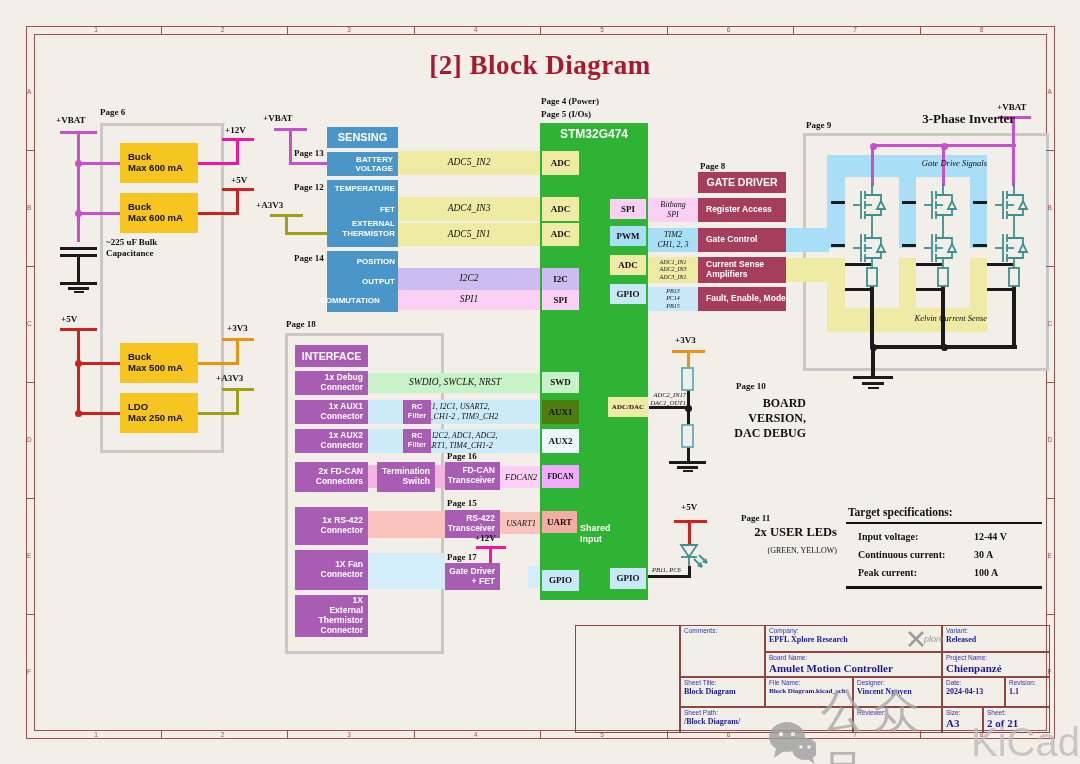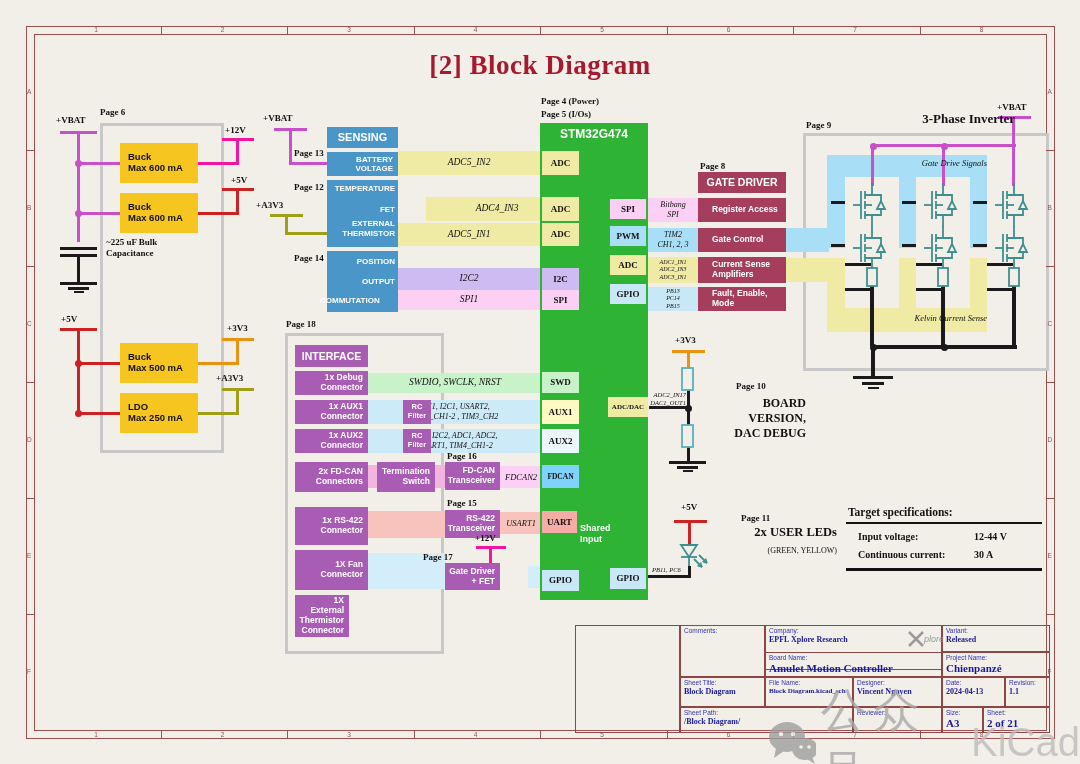--- a/index.html
+++ b/index.html
@@ -13,21 +13,21 @@
          font-size:27px;color:#A6192E;letter-spacing:.5px}
   .gbox{position:absolute;border:3px solid #C8C8C8}
   .wire{position:absolute}
   .dot{position:absolute;width:7px;height:7px;border-radius:50%}
   .band{position:absolute;display:flex;align-items:center;justify-content:center;text-align:center;
         font-style:italic;color:#111;white-space:pre-line;line-height:1.2}
   .box{position:absolute;display:flex;align-items:center;justify-content:center;text-align:center;
        font-family:"Liberation Sans","DejaVu Sans",sans-serif;font-weight:bold;color:#fff;
        white-space:pre-line;line-height:1.15;box-sizing:border-box}
   .box.r{justify-content:flex-end;text-align:right;padding-right:5px}
-  .box.l{justify-content:flex-start;text-align:left;padding-left:14px}
+  .box.l{justify-content:flex-start;text-align:left;padding-left:8px}
   .box.lb{justify-content:flex-start;text-align:left;padding-left:8px;color:#111}
   .pin{position:absolute;display:flex;align-items:center;justify-content:center;font-weight:bold;
        color:#111;font-family:"Liberation Serif","DejaVu Serif",serif;text-align:center;line-height:1}
   .lbl{position:absolute;white-space:pre-line;line-height:1.25}
   .pl{font-weight:bold;font-size:9px}
   .fl{font-weight:bold;font-size:9px}
   .ab{font-weight:bold;font-size:9px}
   .ai{font-style:italic;font-size:6.5px}
   .sr{font-size:8px}
   .ctr{text-align:right}
@@ -54,21 +54,21 @@
 <body>
 
 <div id="sheet">
   <div id="frame-outer"></div>
   <div id="frame-inner"></div>
   <div id="layers">
       <div class="gbox" style="left: 100px; top: 123px; width: 118px; height: 324px;"></div>
       <div class="gbox" style="left: 285px; top: 333px; width: 153px; height: 315px;"></div>
       <div class="gbox" style="left: 803px; top: 133px; width: 240px; height: 232px;"></div>
       <div class="band" style="left: 398px; top: 151px; width: 142px; height: 24px; background: rgb(240, 235, 164); font-size: 9.5px;">ADC5_IN2</div>
-      <div class="band" style="left: 398px; top: 197px; width: 142px; height: 24px; background: rgb(240, 235, 164); font-size: 9.5px; margin-left: 28px;">ADC4_IN3</div>
+      <div class="band" style="left: 398px; top: 197px; width: 142px; height: 24px; background: rgb(240, 235, 164); font-size: 9.5px;">ADC4_IN3</div>
       <div class="band" style="left: 398px; top: 223px; width: 142px; height: 23px; background: rgb(240, 235, 164); font-size: 9.5px;">ADC5_IN1</div>
       <div class="band" style="left: 398px; top: 268px; width: 142px; height: 22px; background: rgb(205, 188, 242); font-size: 9.5px;">I2C2</div>
       <div class="band" style="left: 398px; top: 290px; width: 142px; height: 20px; background: rgb(251, 208, 244); font-size: 9.5px;">SPI1</div>
       <div class="band" style="left: 368px; top: 373px; width: 174px; height: 20px; background: rgb(200, 243, 200); font-size: 9.5px;">SWDIO, SWCLK, NRST</div>
       <div class="band" style="left: 368px; top: 400px; width: 174px; height: 24px; background: rgb(205, 234, 248); font-size: 8px;">SPI1, I2C1, USART2,
 TIM2_CH1-2 , TIM3_CH2</div>
       <div class="band" style="left: 368px; top: 429px; width: 174px; height: 24px; background: rgb(205, 234, 248); font-size: 8px;">SPI2, I2C2, ADC1, ADC2,
 USART1, TIM4_CH1-2</div>
       <div class="band" style="left: 368px; top: 465px; width: 77px; height: 23px; background: rgb(243, 181, 223); font-size: 9.5px;"></div>
       <div class="band" style="left: 500px; top: 466px; width: 42px; height: 22px; background: rgb(251, 208, 244); font-size: 8.5px;">FDCAN2</div>
@@ -202,21 +202,21 @@
       <div class="box r" style="left: 295px; top: 400px; width: 73px; height: 24px; background: rgb(169, 92, 180); font-size: 8.5px;">1x AUX1
 Connector</div>
       <div class="box r" style="left: 295px; top: 429px; width: 73px; height: 24px; background: rgb(169, 92, 180); font-size: 8.5px;">1x AUX2
 Connector</div>
       <div class="box r" style="left: 295px; top: 462px; width: 73px; height: 30px; background: rgb(169, 92, 180); font-size: 8.5px;">2x FD-CAN
 Connectors</div>
       <div class="box r" style="left: 295px; top: 507px; width: 73px; height: 38px; background: rgb(169, 92, 180); font-size: 8.5px;">1x RS-422
 Connector</div>
       <div class="box r" style="left: 295px; top: 550px; width: 73px; height: 40px; background: rgb(169, 92, 180); font-size: 8.5px;">1X Fan
 Connector</div>
-      <div class="box r" style="left: 295px; top: 595px; width: 54px; height: 42px; background: rgb(169, 92, 180); font-size: 8.5px; padding-left: 46px;">1X External
+      <div class="box r" style="left: 295px; top: 595px; width: 73px; height: 42px; background: rgb(169, 92, 180); font-size: 8.5px; padding-left: 46px;">1X External
 Thermistor
 Connector</div>
       <div class="box c" style="left: 403px; top: 400px; width: 28px; height: 24px; background: rgb(169, 92, 180); font-size: 7.5px;">RC
 Filter</div>
       <div class="box c" style="left: 403px; top: 429px; width: 28px; height: 24px; background: rgb(169, 92, 180); font-size: 7.5px;">RC
 Filter</div>
       <div class="box r" style="left: 377px; top: 462px; width: 58px; height: 30px; background: rgb(169, 92, 180); font-size: 8.5px;">Termination
 Switch</div>
       <div class="box r" style="left: 445px; top: 462px; width: 55px; height: 28px; background: rgb(169, 92, 180); font-size: 8.5px;">FD-CAN
 Transceiver</div>
@@ -224,44 +224,44 @@
 Transceiver</div>
       <div class="box r" style="left: 445px; top: 563px; width: 55px; height: 27px; background: rgb(169, 92, 180); font-size: 8.5px;">Gate Driver
 + FET</div>
       <div class="box" style="left: 540px; top: 128px; width: 108px; font-size: 12px; background: transparent;">STM32G474</div>
       <div class="pin" style="left: 542px; top: 151px; width: 37px; height: 24px; background: rgb(240, 235, 164); font-size: 9px;">ADC</div>
       <div class="pin" style="left: 542px; top: 197px; width: 37px; height: 24px; background: rgb(240, 235, 164); font-size: 9px;">ADC</div>
       <div class="pin" style="left: 542px; top: 223px; width: 37px; height: 23px; background: rgb(240, 235, 164); font-size: 9px;">ADC</div>
       <div class="pin" style="left: 542px; top: 268px; width: 37px; height: 22px; background: rgb(205, 188, 242); font-size: 9px;">I2C</div>
       <div class="pin" style="left: 542px; top: 290px; width: 37px; height: 20px; background: rgb(251, 208, 244); font-size: 9px;">SPI</div>
       <div class="pin" style="left: 542px; top: 372px; width: 37px; height: 21px; background: rgb(200, 243, 200); font-size: 9px;">SWD</div>
-      <div class="pin" style="left: 542px; top: 400px; width: 37px; height: 24px; background: #fef9c3; font-size: 9px;">AUX1</div>
+      <div class="pin" style="left: 542px; top: 400px; width: 37px; height: 24px; background: #4d7c0f; font-size: 9px;">AUX1</div>
       <div class="pin" style="left: 542px; top: 429px; width: 37px; height: 24px; background: rgb(235, 246, 253); font-size: 9px;">AUX2</div>
-      <div class="pin" style="left: 542px; top: 465px; width: 37px; height: 23px; background: #7dd3fc; font-size: 7.5px;">FDCAN</div>
+      <div class="pin" style="left: 542px; top: 465px; width: 37px; height: 23px; background: #f0abfc; font-size: 7.5px;">FDCAN</div>
       <div class="pin" style="left: 542px; top: 511px; width: 35px; height: 22px; background: rgb(244, 172, 164); font-size: 9px;">UART</div>
       <div class="pin" style="left: 542px; top: 570px; width: 37px; height: 21px; background: rgb(201, 232, 247); font-size: 9px;">GPIO</div>
       <div class="pin" style="left: 610px; top: 199px; width: 36px; height: 20px; background: rgb(251, 208, 244); font-size: 9px;">SPI</div>
       <div class="pin" style="left: 610px; top: 226px; width: 36px; height: 20px; background: rgb(168, 223, 247); font-size: 9px;">PWM</div>
       <div class="pin" style="left: 610px; top: 255px; width: 36px; height: 20px; background: rgb(240, 235, 164); font-size: 9px;">ADC</div>
       <div class="pin" style="left: 610px; top: 284px; width: 36px; height: 20px; background: rgb(201, 232, 247); font-size: 9px;">GPIO</div>
       <div class="pin" style="left: 608px; top: 397px; width: 40px; height: 20px; background: rgb(240, 235, 164); font-size: 7px;">ADC/DAC</div>
       <div class="pin" style="left: 610px; top: 568px; width: 36px; height: 21px; background: rgb(201, 232, 247); font-size: 9px;">GPIO</div>
       <div class="lbl pl" style="left: 100px; top: 107px;">Page 6</div>
       <div class="lbl pl" style="left: 294px; top: 148px; text-align: center;">Page 13</div>
       <div class="lbl pl" style="left: 294px; top: 182px;">Page 12</div>
       <div class="lbl pl" style="left: 294px; top: 253px;">Page 14</div>
       <div class="lbl pl" style="left: 541px; top: 96px;">Page 4 (Power)</div>
       <div class="lbl pl" style="left: 541px; top: 109px;">Page 5 (I/Os)</div>
       <div class="lbl pl" style="left: 700px; top: 161px;">Page 8</div>
       <div class="lbl pl" style="left: 806px; top: 120px;">Page 9</div>
       <div class="lbl pl" style="left: 736px; top: 381px;">Page 10</div>
       <div class="lbl pl" style="left: 741px; top: 513px;">Page 11</div>
       <div class="lbl pl" style="left: 447px; top: 451px;">Page 16</div>
       <div class="lbl pl" style="left: 447px; top: 498px;">Page 15</div>
-      <div class="lbl pl" style="left: 423px; top: 552px;">Page 17</div>
+      <div class="lbl pl" style="left: 447px; top: 552px;">Page 17</div>
       <div class="lbl pl" style="left: 286px; top: 319px;">Page 18</div>
       <div class="lbl fl" style="left: 56px; top: 115px;">+VBAT</div>
       <div class="lbl fl" style="left: 225px; top: 125px;">+12V</div>
       <div class="lbl fl" style="left: 231px; top: 175px;">+5V</div>
       <div class="lbl fl" style="left: 61px; top: 314px;">+5V</div>
       <div class="lbl fl" style="left: 227px; top: 323px;">+3V3</div>
       <div class="lbl fl" style="left: 216px; top: 373px;">+A3V3</div>
       <div class="lbl fl" style="left: 263px; top: 113px;">+VBAT</div>
       <div class="lbl fl" style="left: 256px; top: 200px;">+A3V3</div>
       <div class="lbl fl" style="left: 997px; top: 102px;">+VBAT</div>
@@ -343,21 +343,21 @@
       <div class="tick" style="left: 26px; top: 614px; width: 8px; height: 1px;"></div>
       <div class="tick" style="left: 1046px; top: 614px; width: 8px; height: 1px;"></div>
       <div class="tb-cell" style="left: 575px; top: 625px; width: 105px; height: 108px;">
         <div class="tb-label"></div>
         <div class="tb-value sm"></div>
       </div>
       <div class="tb-cell" style="left: 680px; top: 625px; width: 85px; height: 52px;">
         <div class="tb-label">Comments:</div>
         <div class="tb-value sm"></div>
       </div>
-      <div class="tb-cell" style="left: 765px; top: 625px; width: 177px; height: 45px;">
+      <div class="tb-cell" style="left: 765px; top: 625px; width: 177px; height: 27px;">
         <div class="tb-label">Company:</div>
         <div class="tb-value sm">EPFL Xplore Research</div>
       </div>
       <div class="tb-cell" style="left: 942px; top: 625px; width: 108px; height: 27px;">
         <div class="tb-label">Variant:</div>
         <div class="tb-value sm">Released</div>
       </div>
       <div class="tb-cell" style="left: 765px; top: 652px; width: 177px; height: 25px;">
         <div class="tb-label">Board Name:</div>
         <div class="tb-value big">Amulet Motion Controller</div>
@@ -448,20 +448,24 @@
   <div id="spec">
     <div class="spec-title">Target specifications:</div>
     <div class="spec-row">
       <span class="sl">Input voltage:</span>
       <span class="sv">12-44 V</span>
     </div>
     <div class="spec-row">
       <span class="sl">Continuous current:</span>
       <span class="sv">30 A</span>
     </div>
+    <div class="spec-row">
+      <span class="sl">Peak current:</span>
+      <span class="sv">100 A</span>
+    </div>
   </div>
 
   <svg id="xplore-logo" width="40" height="24">
     <path d="M6,5 L20,19 M20,5 L6,19" stroke="#9A9A9A" stroke-width="2.5" fill="none"></path>
     <text x="21" y="15" font-size="9" fill="#9A9A9A" font-style="italic" font-family="Liberation Sans, sans-serif">plore</text>
   </svg>
 
   <div id="wm">
     <svg width="54" height="48">
       <g fill="#9E9E9E">

